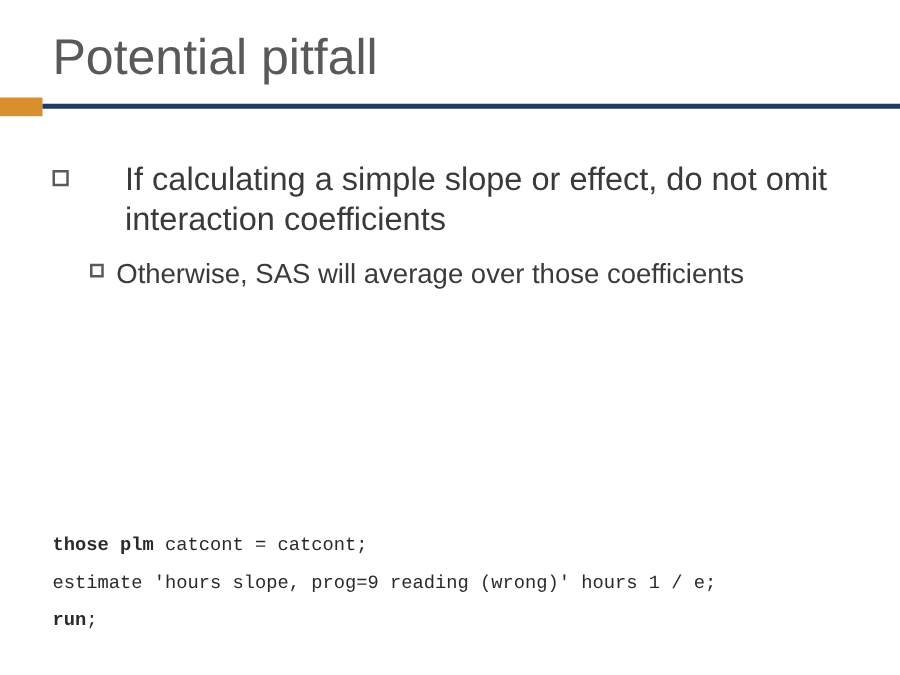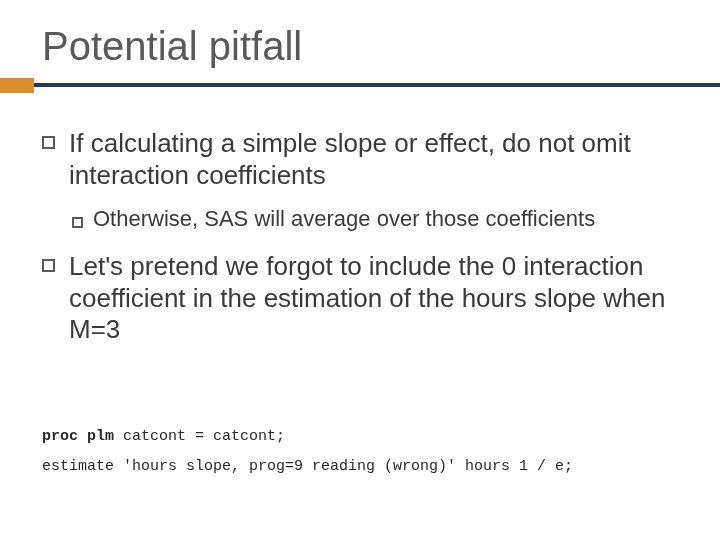--- a/index.html
+++ b/index.html
@@ -66,24 +66,25 @@
     border: 2px solid #5a5a5a;
     margin-top: 8px;
     margin-right: 14px;
     flex: 0 0 auto;
     box-sizing: border-box;
   }
   .l1 .text {
     font-size: 26px;
     line-height: 1.22;
     color: #3a3a3a;
+    margin-left: 31px;
   }
   .l2 {
     display: flex;
-    align-items: center;
+    align-items: flex-start;
     margin-left: 30px;
     margin-bottom: 18px;
   }
   .l2 .marker {
     width: 11px;
     height: 11px;
     border: 2px solid #5a5a5a;
     background: #ffffff;
     margin-top: 6px;
     margin-right: 10px;
@@ -129,25 +130,22 @@
     <div class="l1">
       <div class="marker"></div>
       <div class="text">If calculating a simple slope or effect, do not omit interaction coefficients</div>
     </div>
 
     <div class="l2">
       <div class="marker"></div>
       <div class="text">Otherwise, SAS will average over those coefficients</div>
     </div>
 
-    <div class="l1">
-      <div class="marker"></div>
-      <div class="text">Let's pretend we forgot to include the 0 interaction coefficient in the estimation of the hours slope when M=3</div>
-    </div>
 
   </div>
 
   <div class="code-block">
-    <div class="code-line"><span class="kw">proc plm</span><span> catcont = catcont;</span></div>
+    <div class="code-line"><span class="kw">those plm</span><span> catcont = catcont;</span></div>
     <div class="code-line">estimate 'hours slope, prog=9 reading (wrong)' hours 1 / e;</div>
+    <div class="code-line"><span class="kw">run</span><span>;</span></div>
   </div>
 
 </div>
 
 </body></html>

